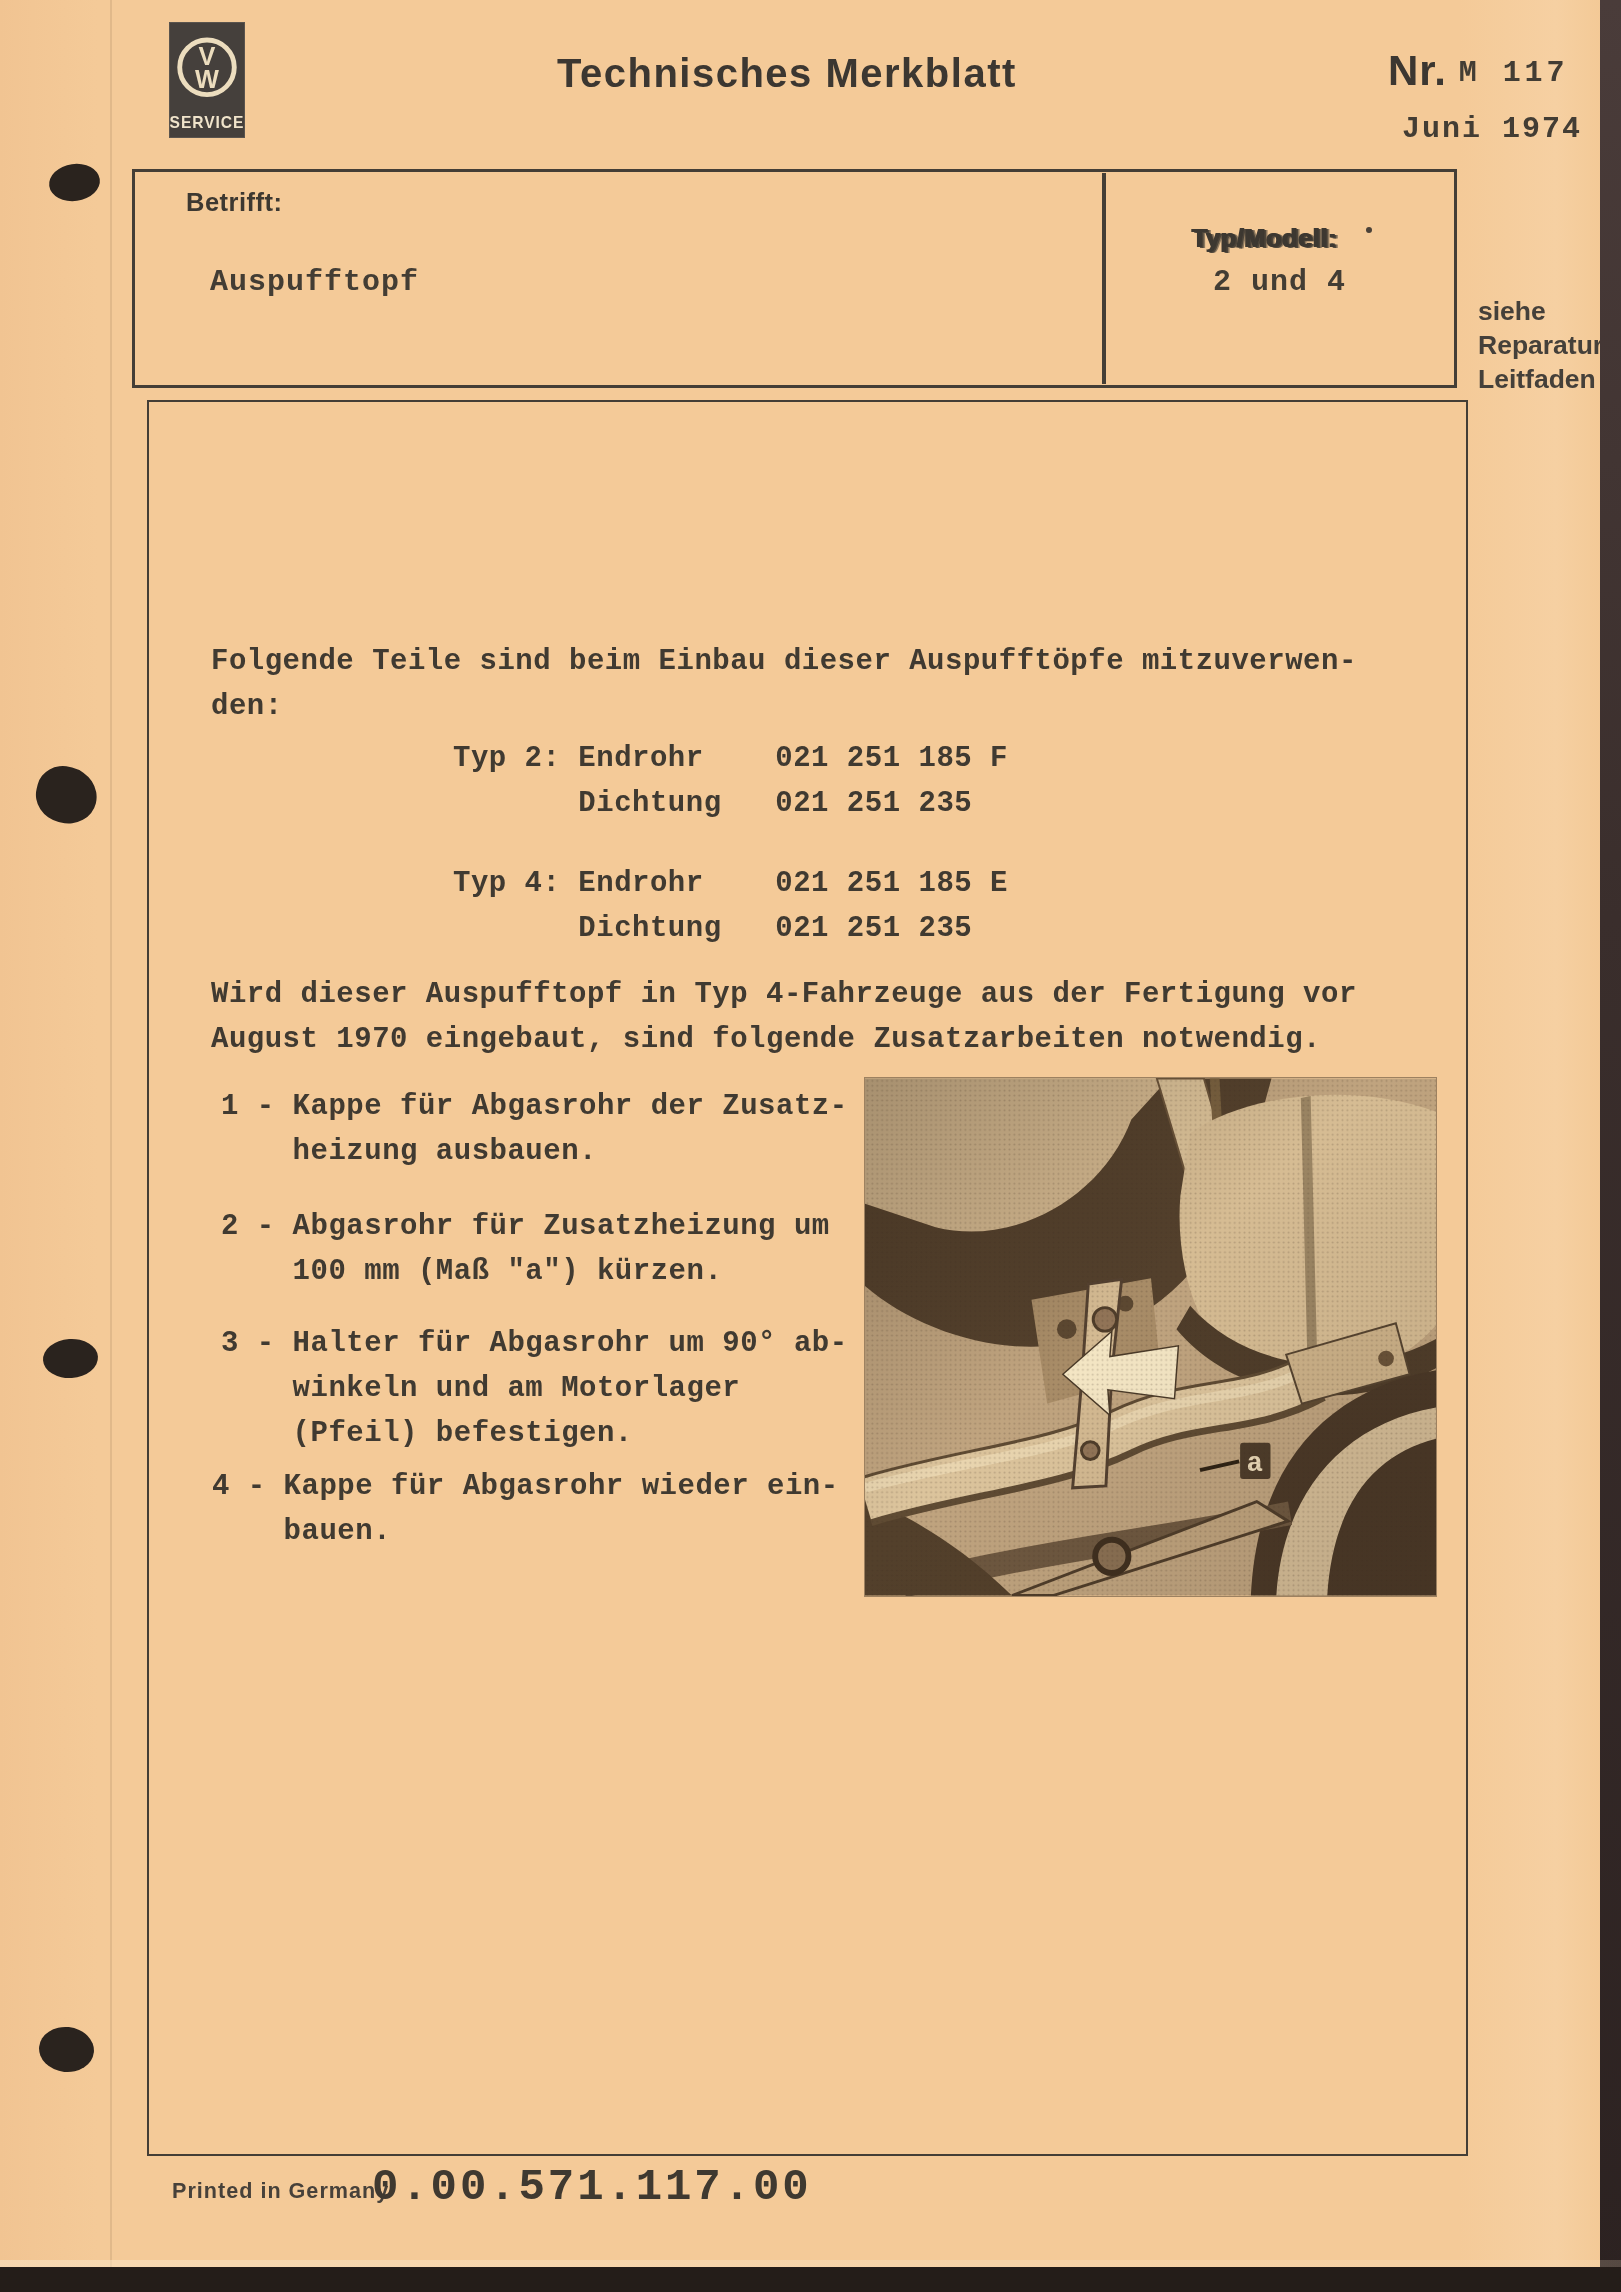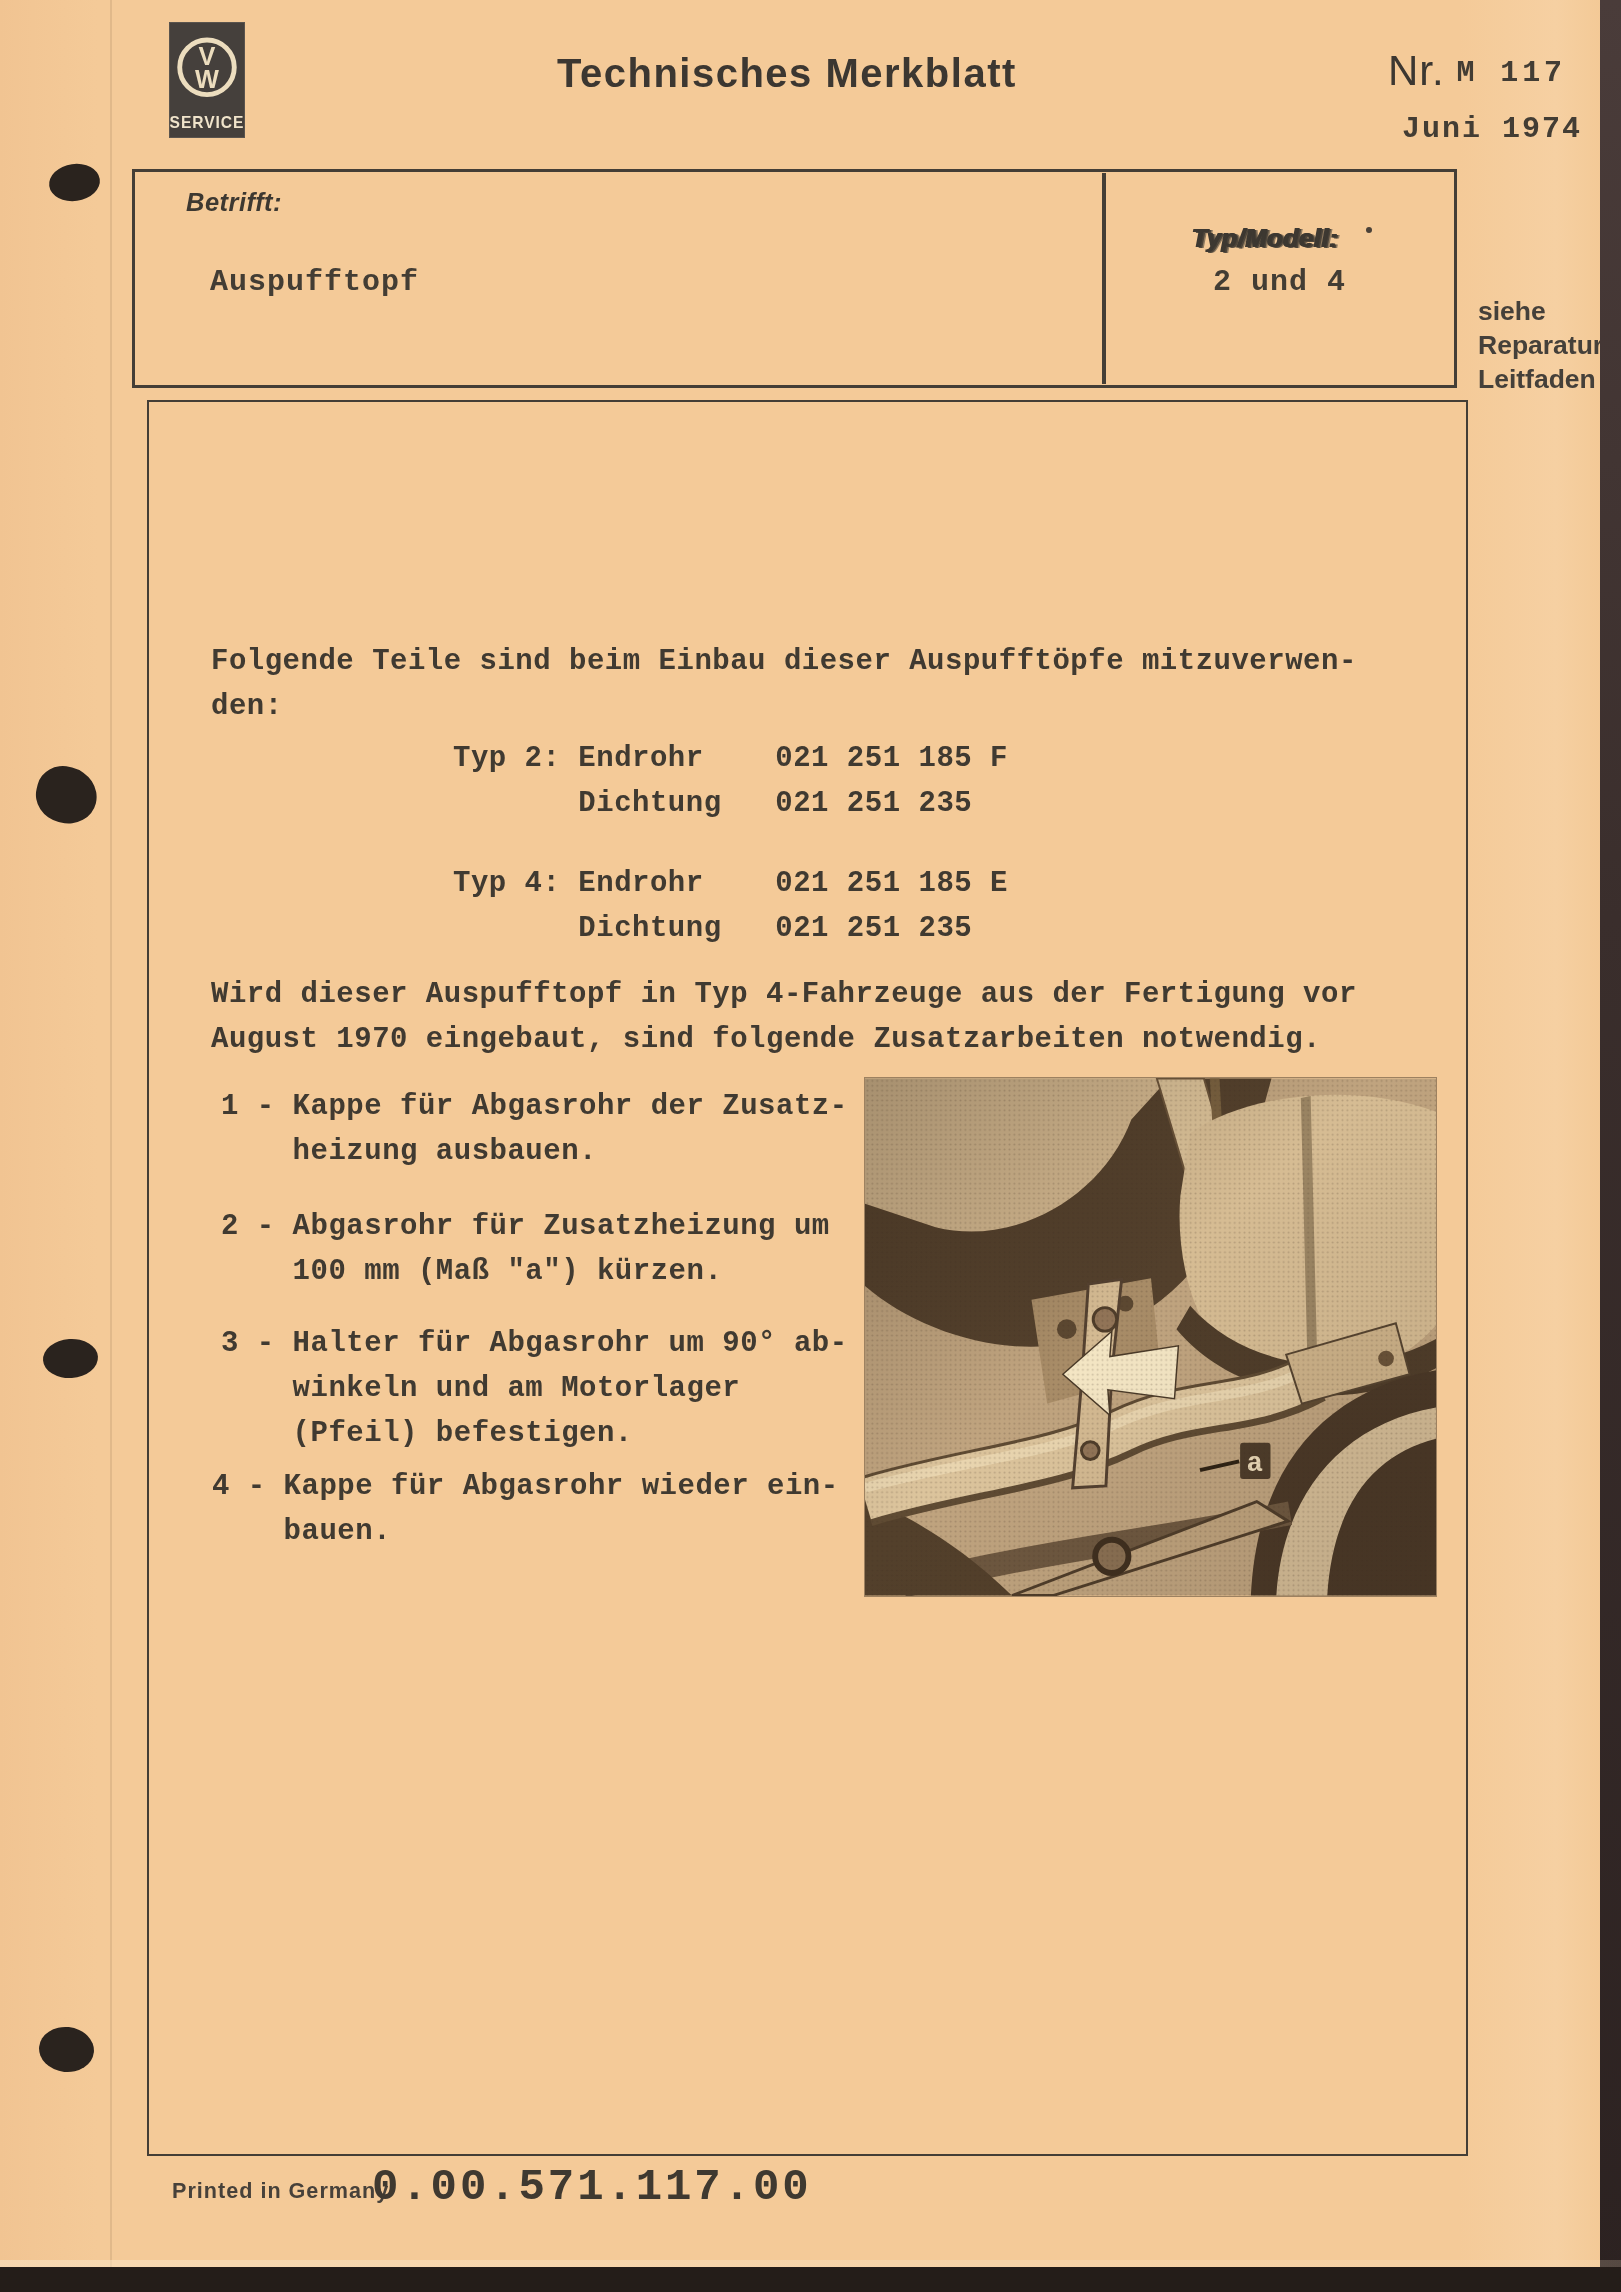--- a/index.html
+++ b/index.html
@@ -23,31 +23,31 @@
   .punch.p3{left:43px;top:1339px;width:55px;height:39px;transform:rotate(-4deg);}
   .punch.p4{left:39px;top:2027px;width:55px;height:45px;transform:rotate(6deg);}
   .speck{position:absolute;background:#4a4138;border-radius:50%;}
 
   
   .logo-box{position:absolute;left:169px;top:21.6px;width:76px;height:116px;background:#45403c;
     box-shadow:0 0 0 1px #5a544e inset;}
   .page-title{position:absolute;left:557px;top:51px;font-size:40px;font-weight:bold;
     letter-spacing:1.5px;color:#3c3731;margin:0;}
   .doc-number{position:absolute;left:1388px;top:47px;}
-  .doc-number .nr{font-size:42px;font-weight:normal;color:#3c3731;letter-spacing:1px;}
+  .doc-number .nr{font-size:42px;font-weight:bold;color:#3c3731;letter-spacing:1px;}
   .doc-number .nrval{font-family:"Liberation Mono","DejaVu Sans Mono",monospace;font-weight:bold;
     font-size:30px;color:#433d34;margin-left:11.8px;letter-spacing:3.9px;vertical-align:3.9px;}
   .doc-date{position:absolute;left:1402px;top:112px;font-family:"Liberation Mono","DejaVu Sans Mono",monospace;
     font-weight:bold;font-size:30px;color:#433d34;letter-spacing:2px;}
 
   
   .hdr-box{position:absolute;left:132px;top:169px;width:1325px;height:219px;
     border:3.9px solid #443e36;box-sizing:border-box;}
   .hdr-divider{position:absolute;left:1102px;top:173px;width:3.9px;height:211px;background:#443e36;}
-  .lbl{position:absolute;font-size:25.5px;font-weight:bold;color:#3d3831;letter-spacing:0.5px;font-style:italic;}
+  .lbl{position:absolute;font-size:25.5px;font-weight:bold;color:#3d3831;letter-spacing:0.5px;}
   .mono{font-family:"Liberation Mono","DejaVu Sans Mono",monospace;font-weight:bold;color:#433d34;}
   .subject-label{left:186px;top:188px;}
   .type-label{left:1191px;top:188px;text-shadow:1.5px 0 0 #3d3831,2.9px 0.5px 0 rgba(61,56,49,.8),4.4px 1px 0 rgba(61,56,49,.55);margin-top:36px;}
   .subject-value{position:absolute;left:210px;top:265px;font-size:30px;letter-spacing:1px;}
   .type-value{position:absolute;left:1213px;top:265px;font-size:30px;letter-spacing:1px;}
   .side-note{position:absolute;left:1478px;top:294px;font-size:26.5px;font-weight:bold;
     line-height:34px;color:#45403a;}
   .side-note span{display:block;}
 
   

